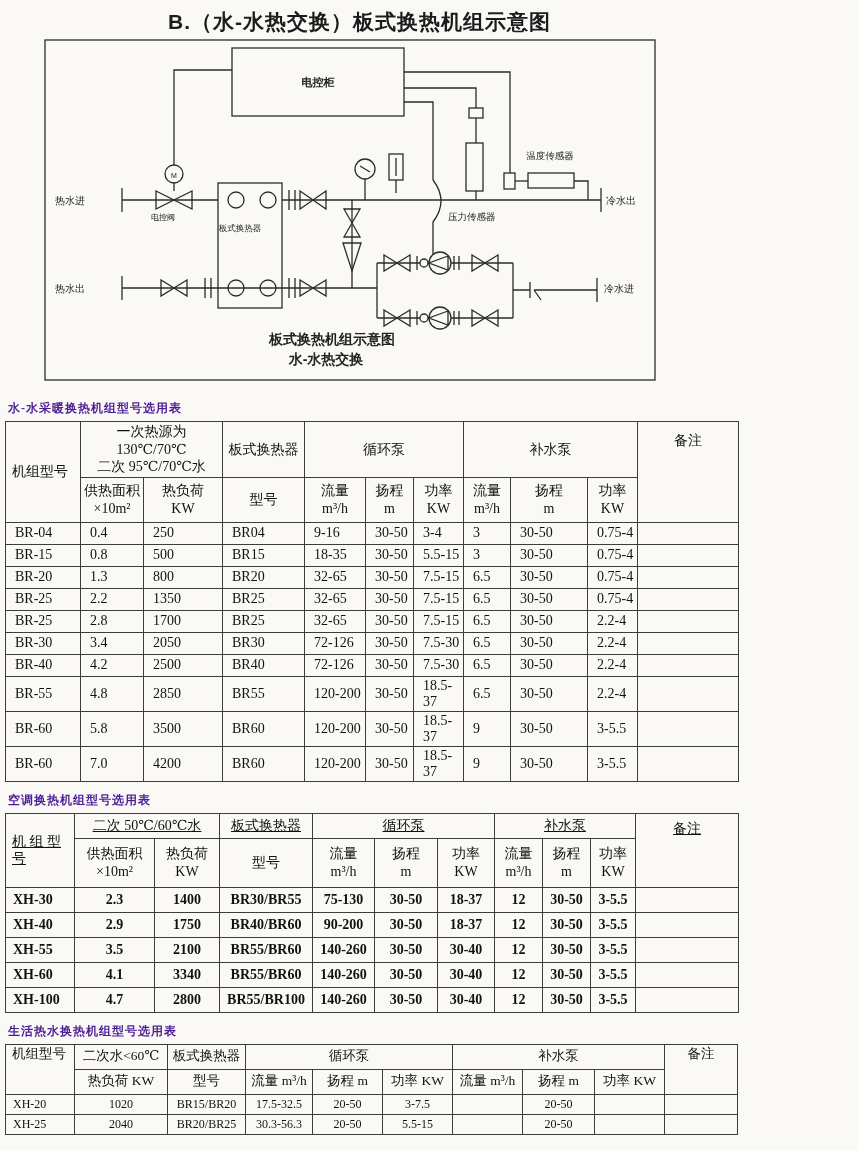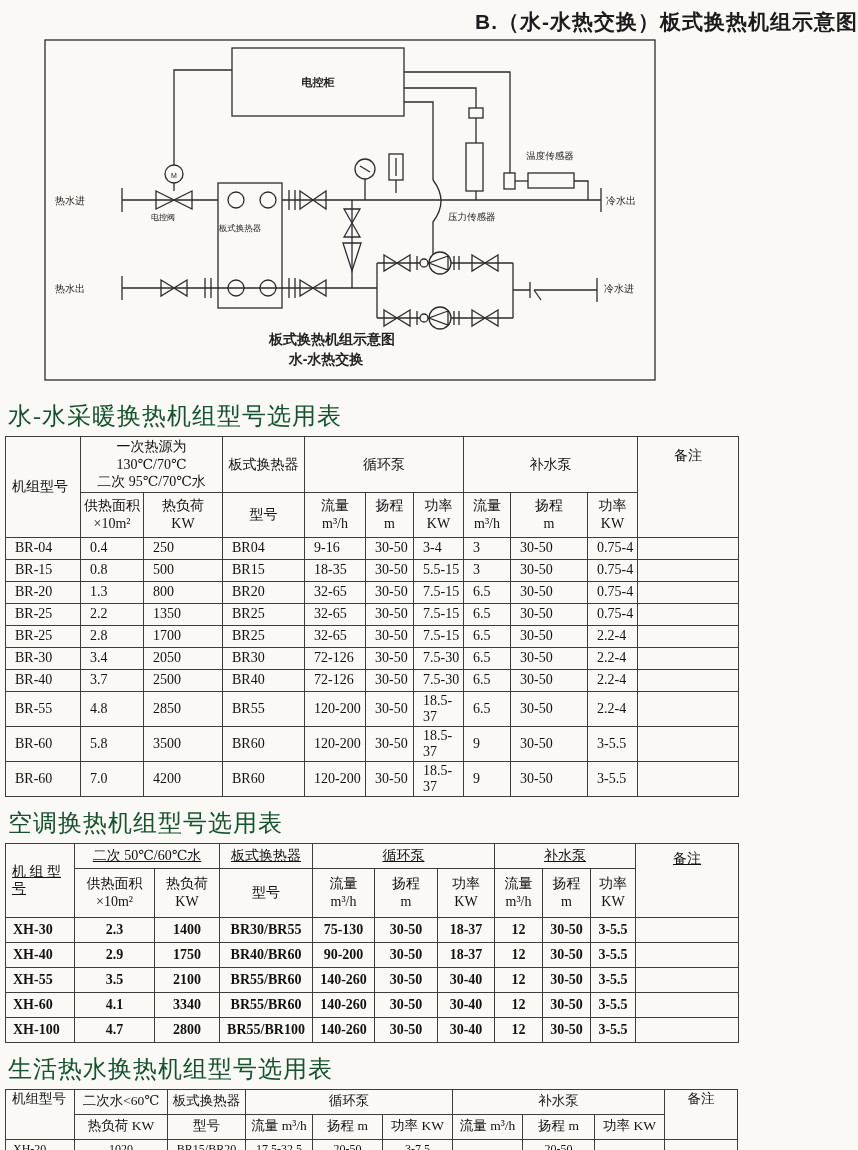--- a/index.html
+++ b/index.html
@@ -7,27 +7,26 @@
     width:858px;height:1150px;
     background:#faf9f6;
     font-family:"Liberation Serif","DejaVu Serif",serif;
     color:#1c1c1c;
     overflow:hidden;
   }
   .page-title{
     font-family:"Liberation Sans","DejaVu Sans",sans-serif;
     font-weight:bold;font-size:21px;letter-spacing:1px;
     margin:8px 0 2px 168px;
-    text-align:right;
   }
   .diagram-wrap{width:858px;height:352px;}
   svg text{font-family:"Liberation Sans","DejaVu Sans",sans-serif;fill:#222;}
   .table-title{
-    font-size:24px;font-weight:400;letter-spacing:1px;
-    margin:10px 0 4px 8px;color:#14532d;
+    font-size:12px;font-weight:700;letter-spacing:1px;
+    margin:10px 0 4px 8px;color:#4c1d95;
   }
   table{
     border-collapse:collapse;table-layout:fixed;
     margin-left:5px;
     font-size:14px;color:#111;
   }
   th,td{
     border:1.5px solid #3d3d3d;
     padding:1px 3px;
     overflow:hidden;
@@ -284,21 +283,21 @@
         <td>72-126</td>
         <td>30-50</td>
         <td>7.5-30</td>
         <td>6.5</td>
         <td>30-50</td>
         <td>2.2-4</td>
         <td></td>
       </tr>
       <tr>
         <td>BR-40</td>
-        <td>3.7</td>
+        <td>4.2</td>
         <td>2500</td>
         <td>BR40</td>
         <td>72-126</td>
         <td>30-50</td>
         <td>7.5-30</td>
         <td>6.5</td>
         <td>30-50</td>
         <td>2.2-4</td>
         <td></td>
       </tr>

